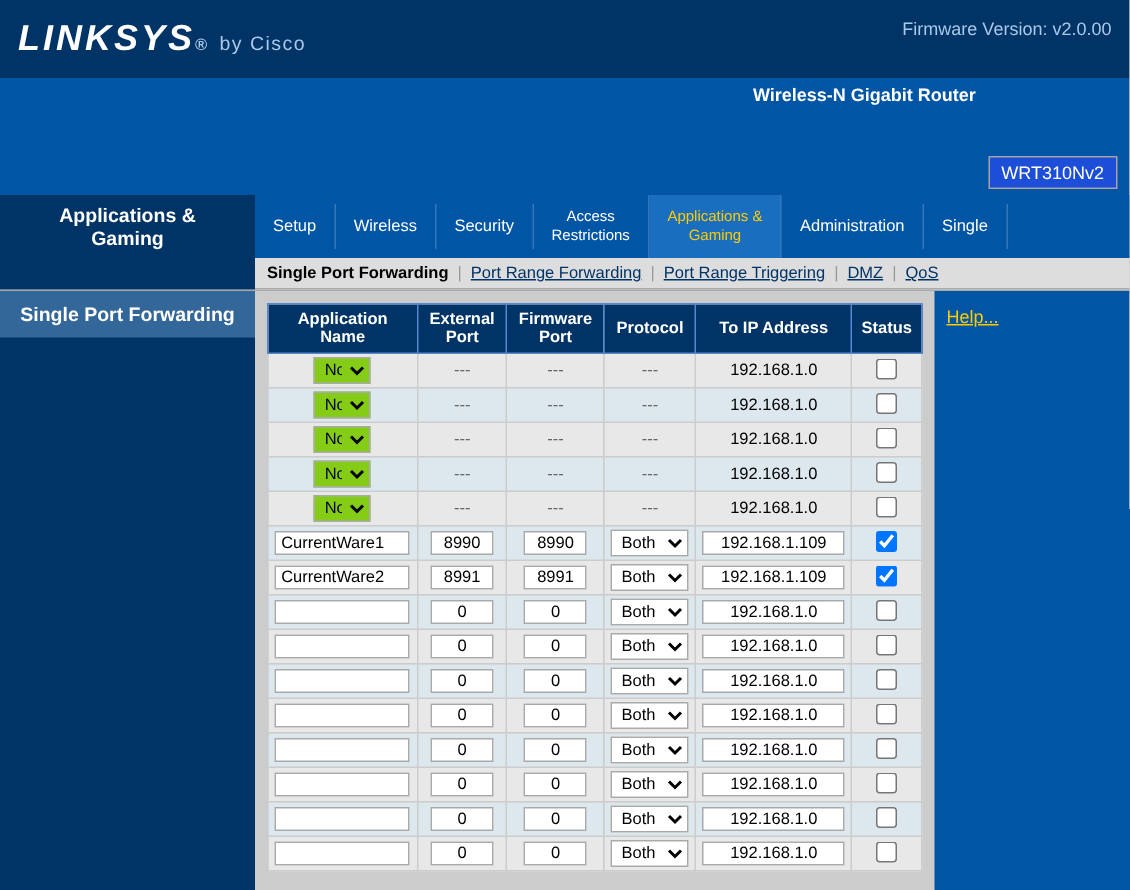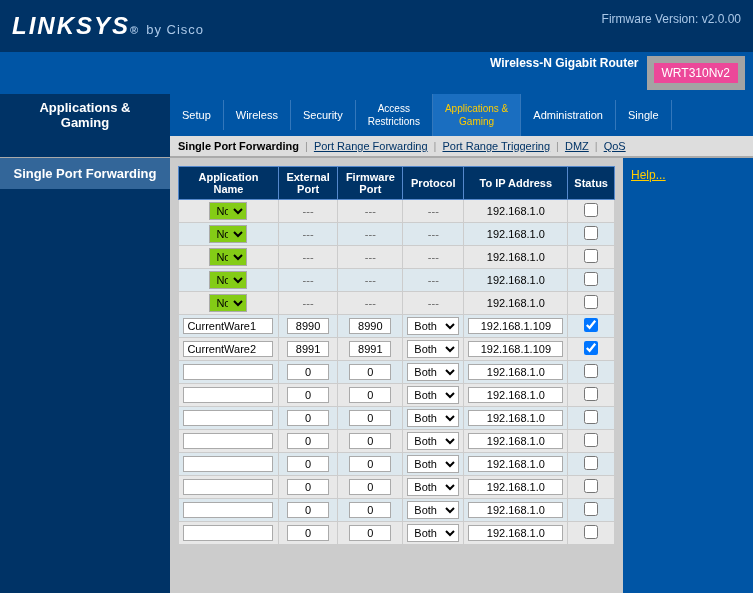--- a/index.html
+++ b/index.html
@@ -42,25 +42,26 @@
       justify-content: flex-end;
       padding: 4px 8px;
       gap: 8px;
     }
     .router-name {
       color: white;
       font-size: 12px;
       font-weight: bold;
     }
     .router-model {
-      background: #ec4899;
+      background: #1d4ed8;
       color: white;
       font-size: 12px;
       padding: 3px 8px;
-      border: 7px solid #a3a3a3;
+      border: 1px solid #a3a3a3;
+      margin-top: 48px;
     }
 
     
     .main-nav {
       background: #0055a5;
       display: flex;
       align-items: stretch;
       padding: 0 0 0 170px;
     }
     .nav-tab {

